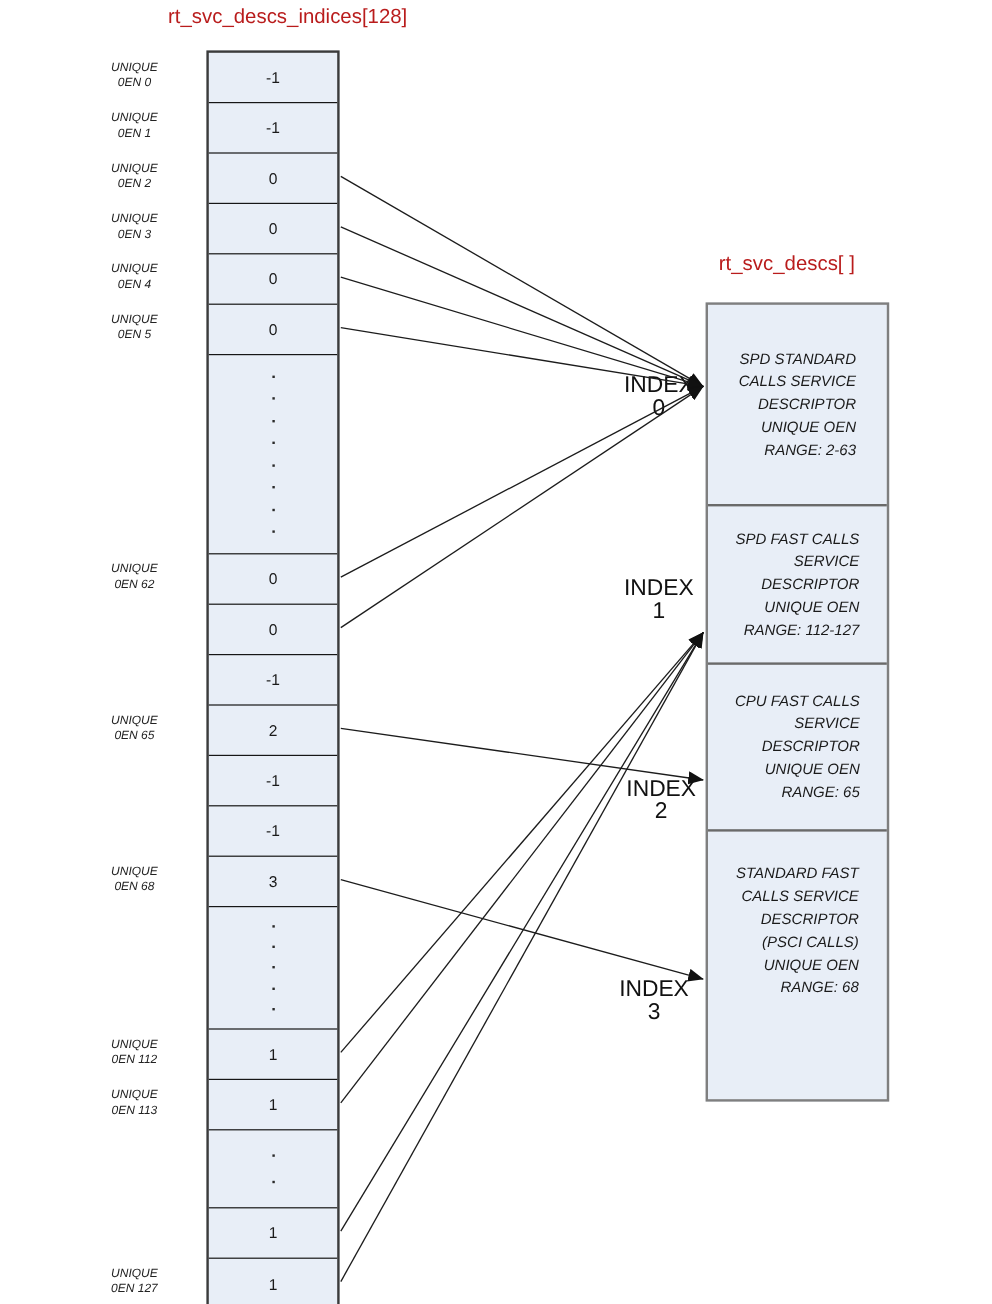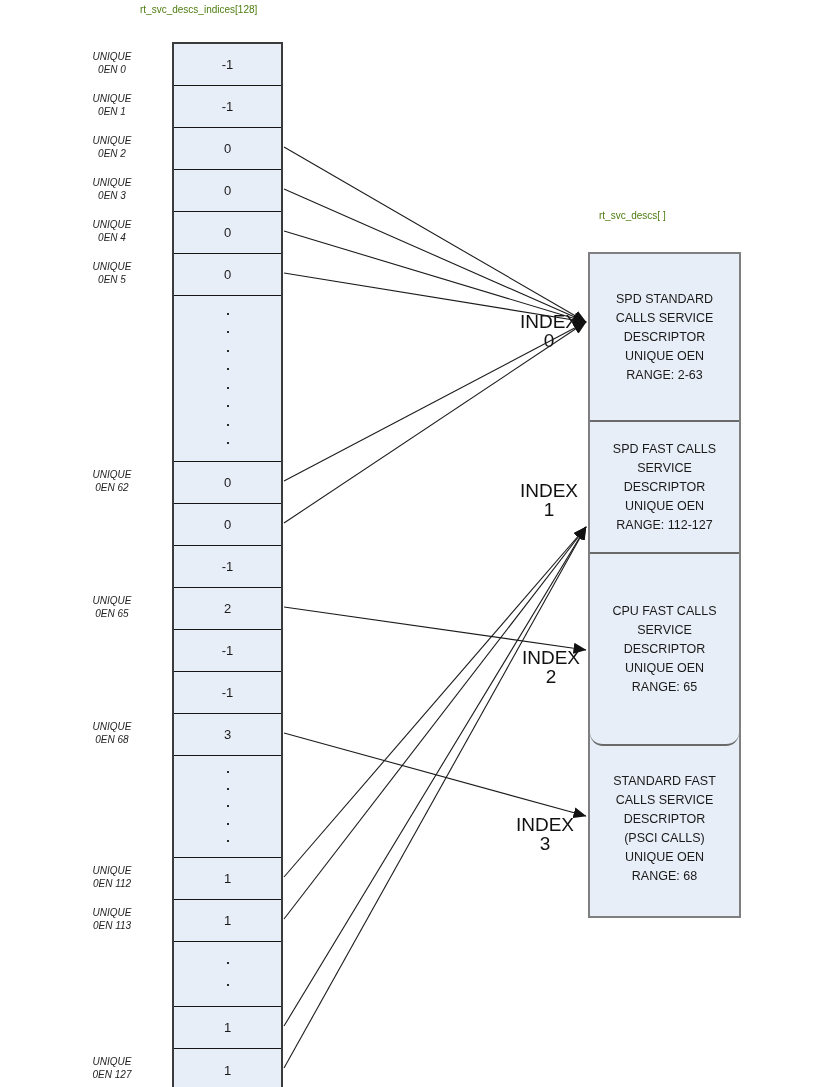--- a/index.html
+++ b/index.html
@@ -6,23 +6,23 @@
   #canvas{
     position:relative;
     width:827px;height:1087px;
     background:#ffffff;
     overflow:hidden;
     font-family:"Liberation Sans", sans-serif;
     color:#1a1a1a;
   }
   .title{
     position:absolute;
-    font-size:10px;
+    font-size:17px;
     white-space:nowrap;
-    color:#4d7c0f;
+    color:#b91c1c;
   }
   
   #left-array{
     position:absolute;
     left:172px;top:42px;width:111px;
     border:2px solid #3b3b3b;
     box-sizing:border-box;
     background:#e8eef7;
   }
   .cell{
@@ -54,23 +54,24 @@
     background:#e8eef7;
   }
   .desc-box{
     box-sizing:border-box;
     border-bottom:2px solid #6a6a6a;
     display:flex;align-items:center;justify-content:center;
   }
   .desc-box:last-child{border-bottom:none;}
   .desc-text{
     font-size:12.5px;line-height:19px;
-    text-align:center;
+    text-align:right;
     white-space:pre-line;
     color:#1a1a1a;
+    font-style:italic;
   }
   
   .index-label{
     position:absolute;
     width:64px;
     text-align:center;
     font-size:19px;line-height:19px;
     white-space:pre-line;
     color:#111;
   }
@@ -200,21 +201,21 @@
 UNIQUE OEN
 RANGE: 2-63</div>
       </div>
       <div class="desc-box" style="height: 132px;">
         <div class="desc-text">SPD FAST CALLS
 SERVICE
 DESCRIPTOR
 UNIQUE OEN
 RANGE: 112-127</div>
       </div>
-      <div class="desc-box" style="height: 192px; border-radius: 13px;">
+      <div class="desc-box" style="height: 139px;">
         <div class="desc-text">CPU FAST CALLS
 SERVICE
 DESCRIPTOR
 UNIQUE OEN
 RANGE: 65</div>
       </div>
       <div class="desc-box" style="height: 166px;">
         <div class="desc-text">STANDARD FAST
 CALLS SERVICE
 DESCRIPTOR

